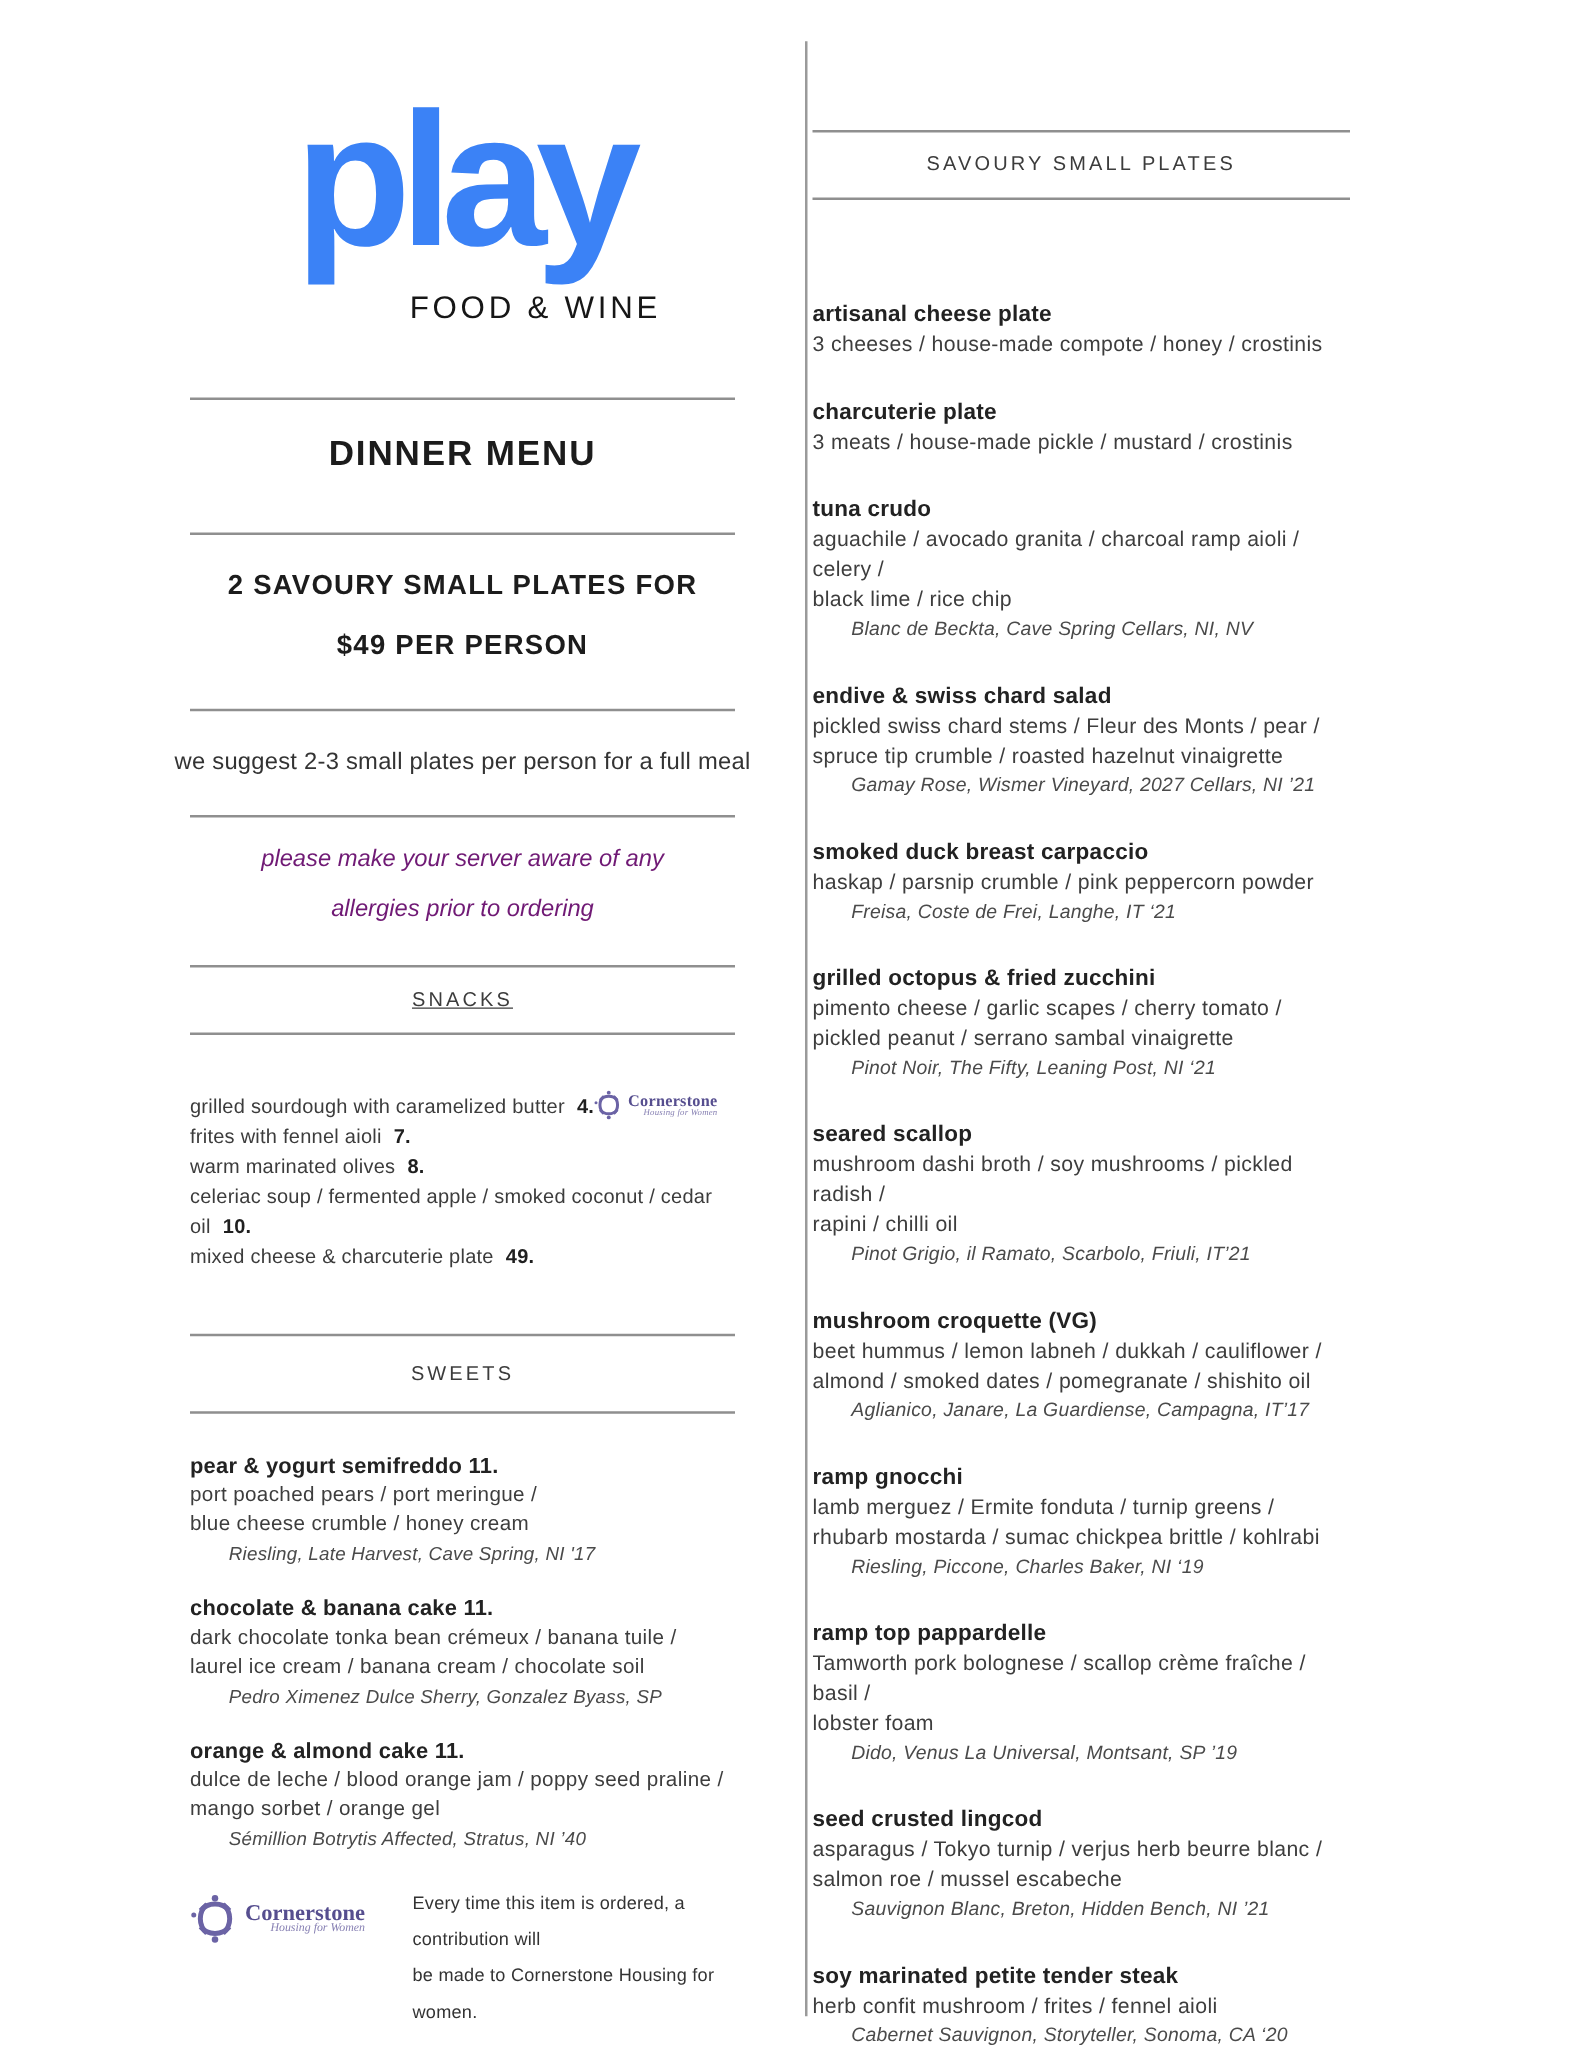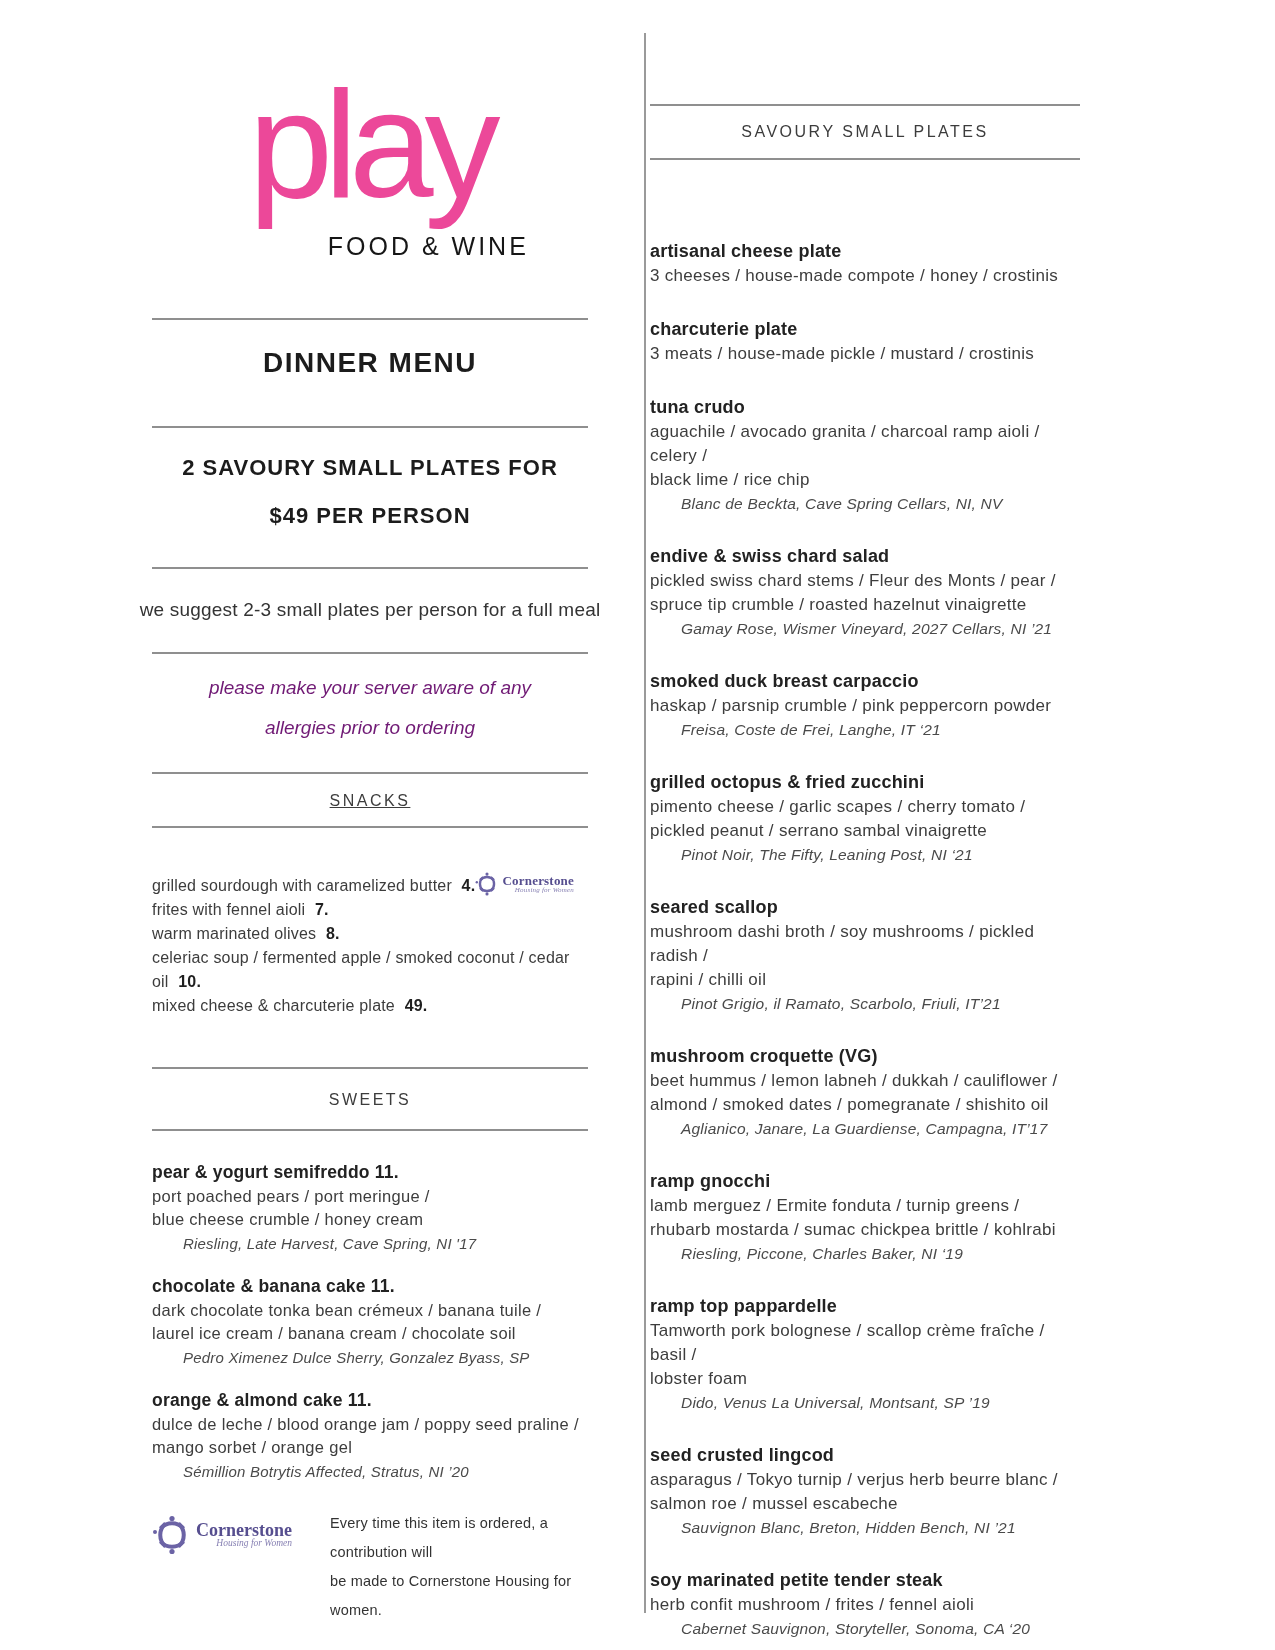--- a/index.html
+++ b/index.html
@@ -14,21 +14,21 @@
   .vdivider{
     position:absolute;left:644px;top:33px;width:2px;height:1580px;
     background:#9a9a9a;
   }
   .rule{border:none;border-top:2px solid #8f8f8f;margin:0;width:100%;}
   
   .col-left{position:absolute;left:152px;top:80px;width:436px;}
   .logo-wrap{position:relative;height:195px;margin-bottom:43px;}
   .logo-play{
     position:absolute;left:50%;transform:translateX(-50%);top:-38px;
-    font-size:152px;font-weight:400;letter-spacing:-9px;color:#ec4899;line-height:1.35;
+    font-size:152px;font-weight:700;letter-spacing:-9px;color:#3b82f6;line-height:1.35;
   }
   .logo-sub{
     position:absolute;left:50%;transform:translateX(-21%);top:152px;
     font-size:25px;font-weight:400;letter-spacing:3px;color:#161616;white-space:nowrap;
   }
   .title{
     margin:26px 0 46px;text-align:center;
     font-size:28px;line-height:34px;font-weight:700;letter-spacing:1.5px;color:#1c1c1c;
   }
   .promo{margin:16px 0 27px;text-align:center;font-size:22px;line-height:48px;font-weight:700;letter-spacing:1px;color:#1c1c1c;}
@@ -172,21 +172,21 @@
           <div class="dish-name">chocolate &amp; banana cake 11.</div>
           <div class="dish-desc">dark chocolate tonka bean crémeux / banana tuile /
 laurel ice cream / banana cream / chocolate soil</div>
           <div class="dish-wine">Pedro Ximenez Dulce Sherry, Gonzalez Byass, SP</div>
         </div>
 
         <div class="dish">
           <div class="dish-name">orange &amp; almond cake 11.</div>
           <div class="dish-desc">dulce de leche / blood orange jam / poppy seed praline /
 mango sorbet / orange gel</div>
-          <div class="dish-wine">Sémillion Botrytis Affected, Stratus, NI ’20</div>
+          <div class="dish-wine">Sémillion Botrytis Affected, Stratus, NI ’40</div>
         </div>
       </div>
 
     <div class="cs-footer">
       <div class="cs-logo-lg">
         <svg viewBox="0 0 40 40">
           <g fill="none" stroke="#6b63a5" stroke-width="4">
             <path d="M13.5 8.5 C 6.5 14.5, 6.5 25.5, 13.5 31.5"></path>
             <path d="M13.5 8.5 C 6.5 14.5, 6.5 25.5, 13.5 31.5" transform="rotate(90 20 20)"></path>
             <path d="M13.5 8.5 C 6.5 14.5, 6.5 25.5, 13.5 31.5" transform="rotate(180 20 20)"></path>

